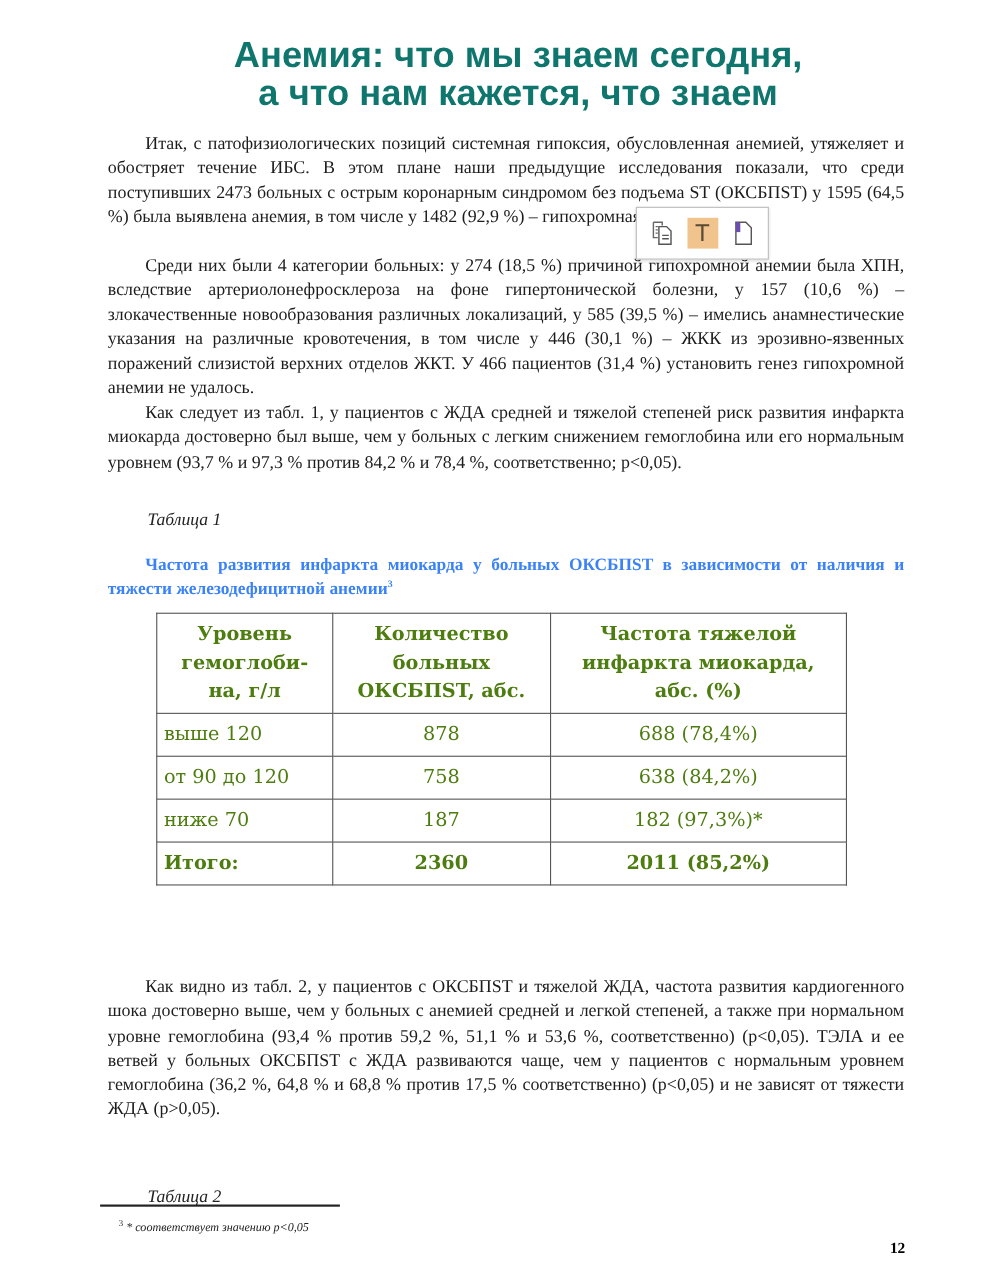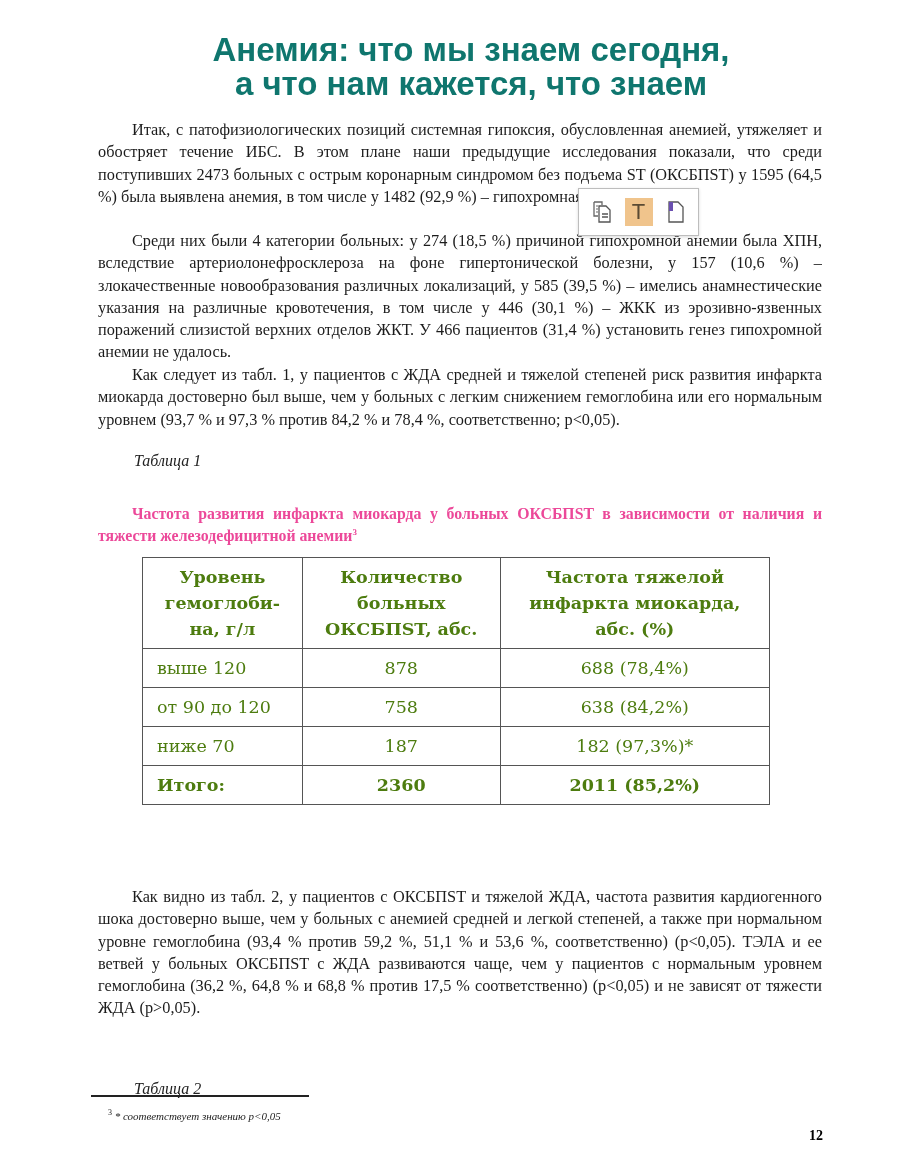--- a/index.html
+++ b/index.html
@@ -14,33 +14,33 @@
   .para { position: absolute; left: 98px; width: 724px;
     font-family: "Liberation Serif", serif; font-size: 16.3px; line-height: 22.3px; color: #1c1c1c;
     text-align: justify; }
   .para .indent { display: inline-block; width: 34px; }
   .p1 { top: 119px; }
   .p2 { top: 230px; }
   .p3 { top: 364px; }
   .p4 { top: 886px; }
 
   .tcap { position: absolute; left: 134px; font-family: "Liberation Serif", serif; font-style: italic; font-size: 16px; color: #222; }
-  .tcap1 { top: 452px; }
+  .tcap1 { top: 464px; }
   .tcap2 { top: 1050px; margin-top: 30px; }
 
   .ttitle { position: absolute; left: 98px; top: 503px; width: 724px;
-    font-family: "Liberation Serif", serif; font-weight: bold; font-size: 15.8px; line-height: 22px; color: #ec4899; text-align: justify; }
+    font-family: "Liberation Serif", serif; font-weight: bold; font-size: 15.8px; line-height: 22px; color: #3b82f6; text-align: justify; }
   .ttitle .indent { display: inline-block; width: 34px; }
   sup { font-size: 9px; line-height: 0; }
 
   table.t1 { position: absolute; left: 142px; top: 557px; width: 628px; border-collapse: collapse;
     font-family: "DejaVu Serif", serif; font-size: 17.5px; color: #4d7c0f; }
   table.t1 td, table.t1 th { border: 1.6px solid #555; }
   table.t1 th { font-weight: bold; height: 90px; line-height: 26px; text-align: center; vertical-align: middle; padding: 0 6px; }
-  table.t1 td { height: 38px; padding: 0 14px; vertical-align: middle; }
+  table.t1 td { height: 38px; padding: 0 6px; vertical-align: middle; }
   table.t1 col.c1 { width: 160px; }
   table.t1 col.c2 { width: 198px; }
   table.t1 col.c3 { width: 270px; }
   table.t1 td.num { text-align: center; }
   table.t1 tr.total td { font-weight: bold; }
 
   .footrule { position: absolute; left: 91px; top: 1095px; width: 218px; height: 1.5px; background: #222; }
   .footnote { position: absolute; left: 108px; top: 1110px; font-family: "Liberation Serif", serif; font-style: italic; font-size: 11px; color: #222; }
   .footnote sup { font-style: normal; font-size: 8px; }
   .pagenum { position: absolute; left: 809px; top: 1128px; font-family: "Liberation Serif", serif; font-weight: bold; font-size: 14px; color: #000000; }

